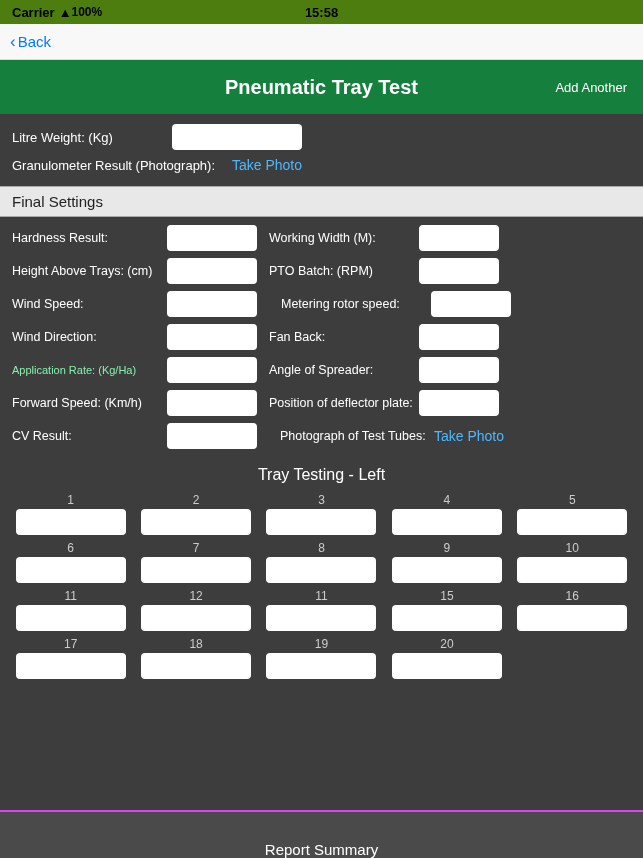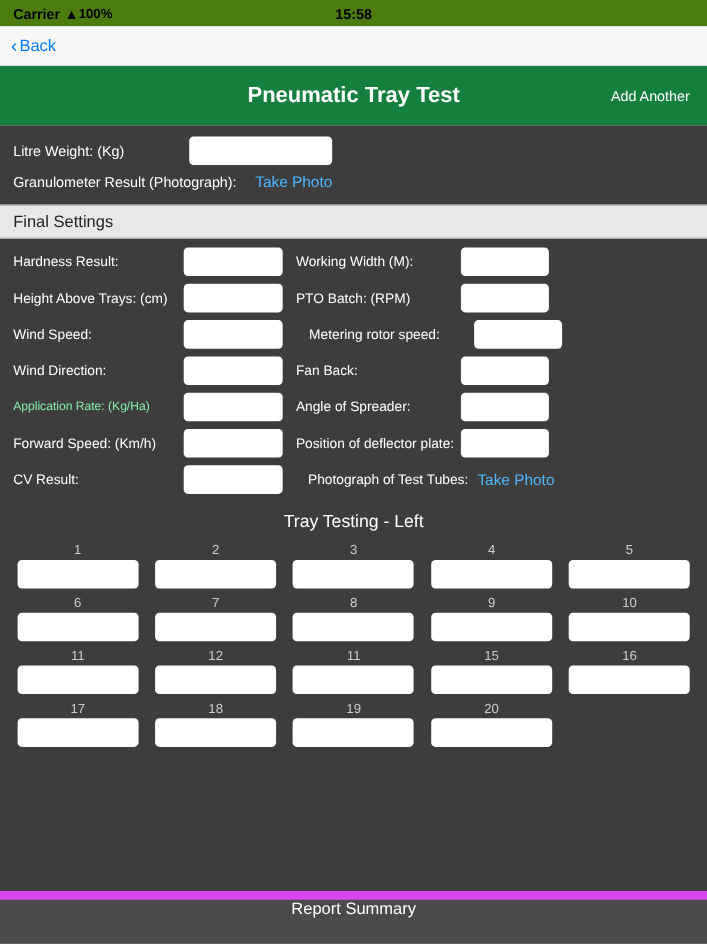--- a/index.html
+++ b/index.html
@@ -147,24 +147,24 @@
       border: none;
       border-radius: 4px;
       height: 26px;
       width: 100%;
       max-width: 110px;
     }
 
     
     .bottom-bar {
       background: #4a4a4a;
-      border-top: 8px solid #d946ef;
+      border-top: 2px solid #d946ef;
       height: 48px;
       display: flex;
-      align-items: flex-start;
+      align-items: flex-end;
       justify-content: center;
       position: absolute;
       bottom: 0;
       left: 0;
       width: 100%;
     }
     .report-summary-btn {
       color: white;
       font-size: 15px;
       font-weight: 400;

